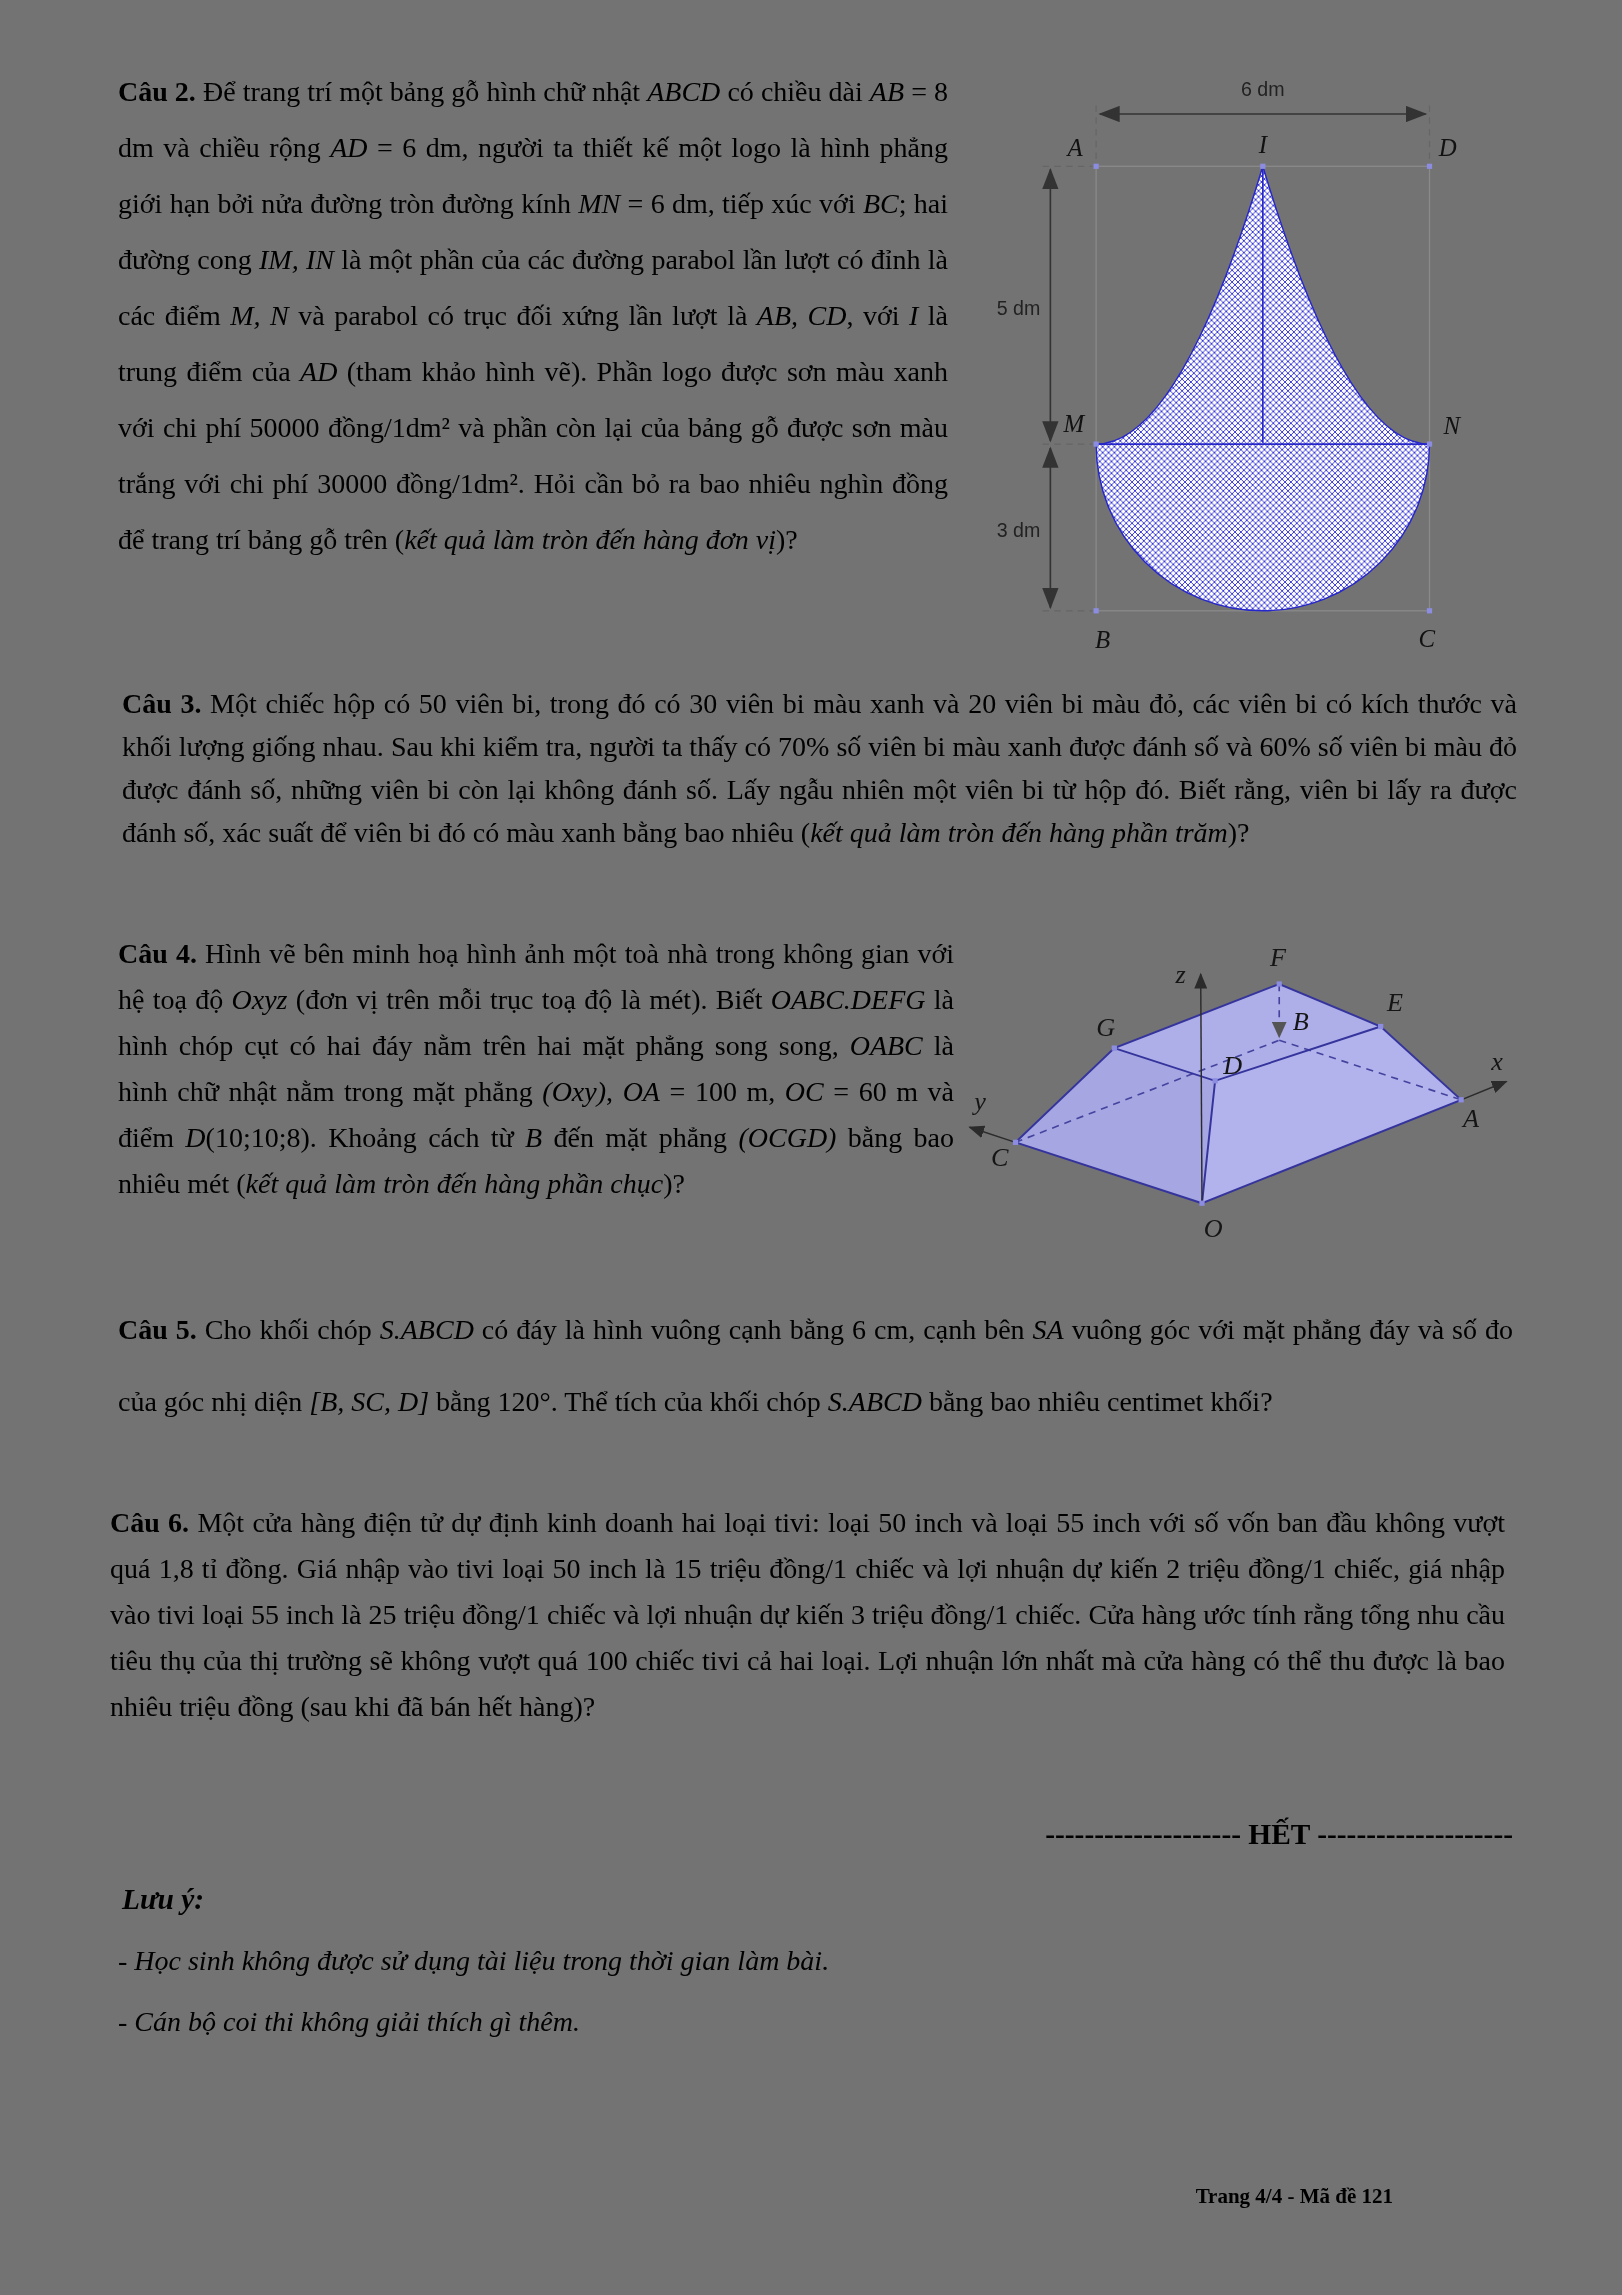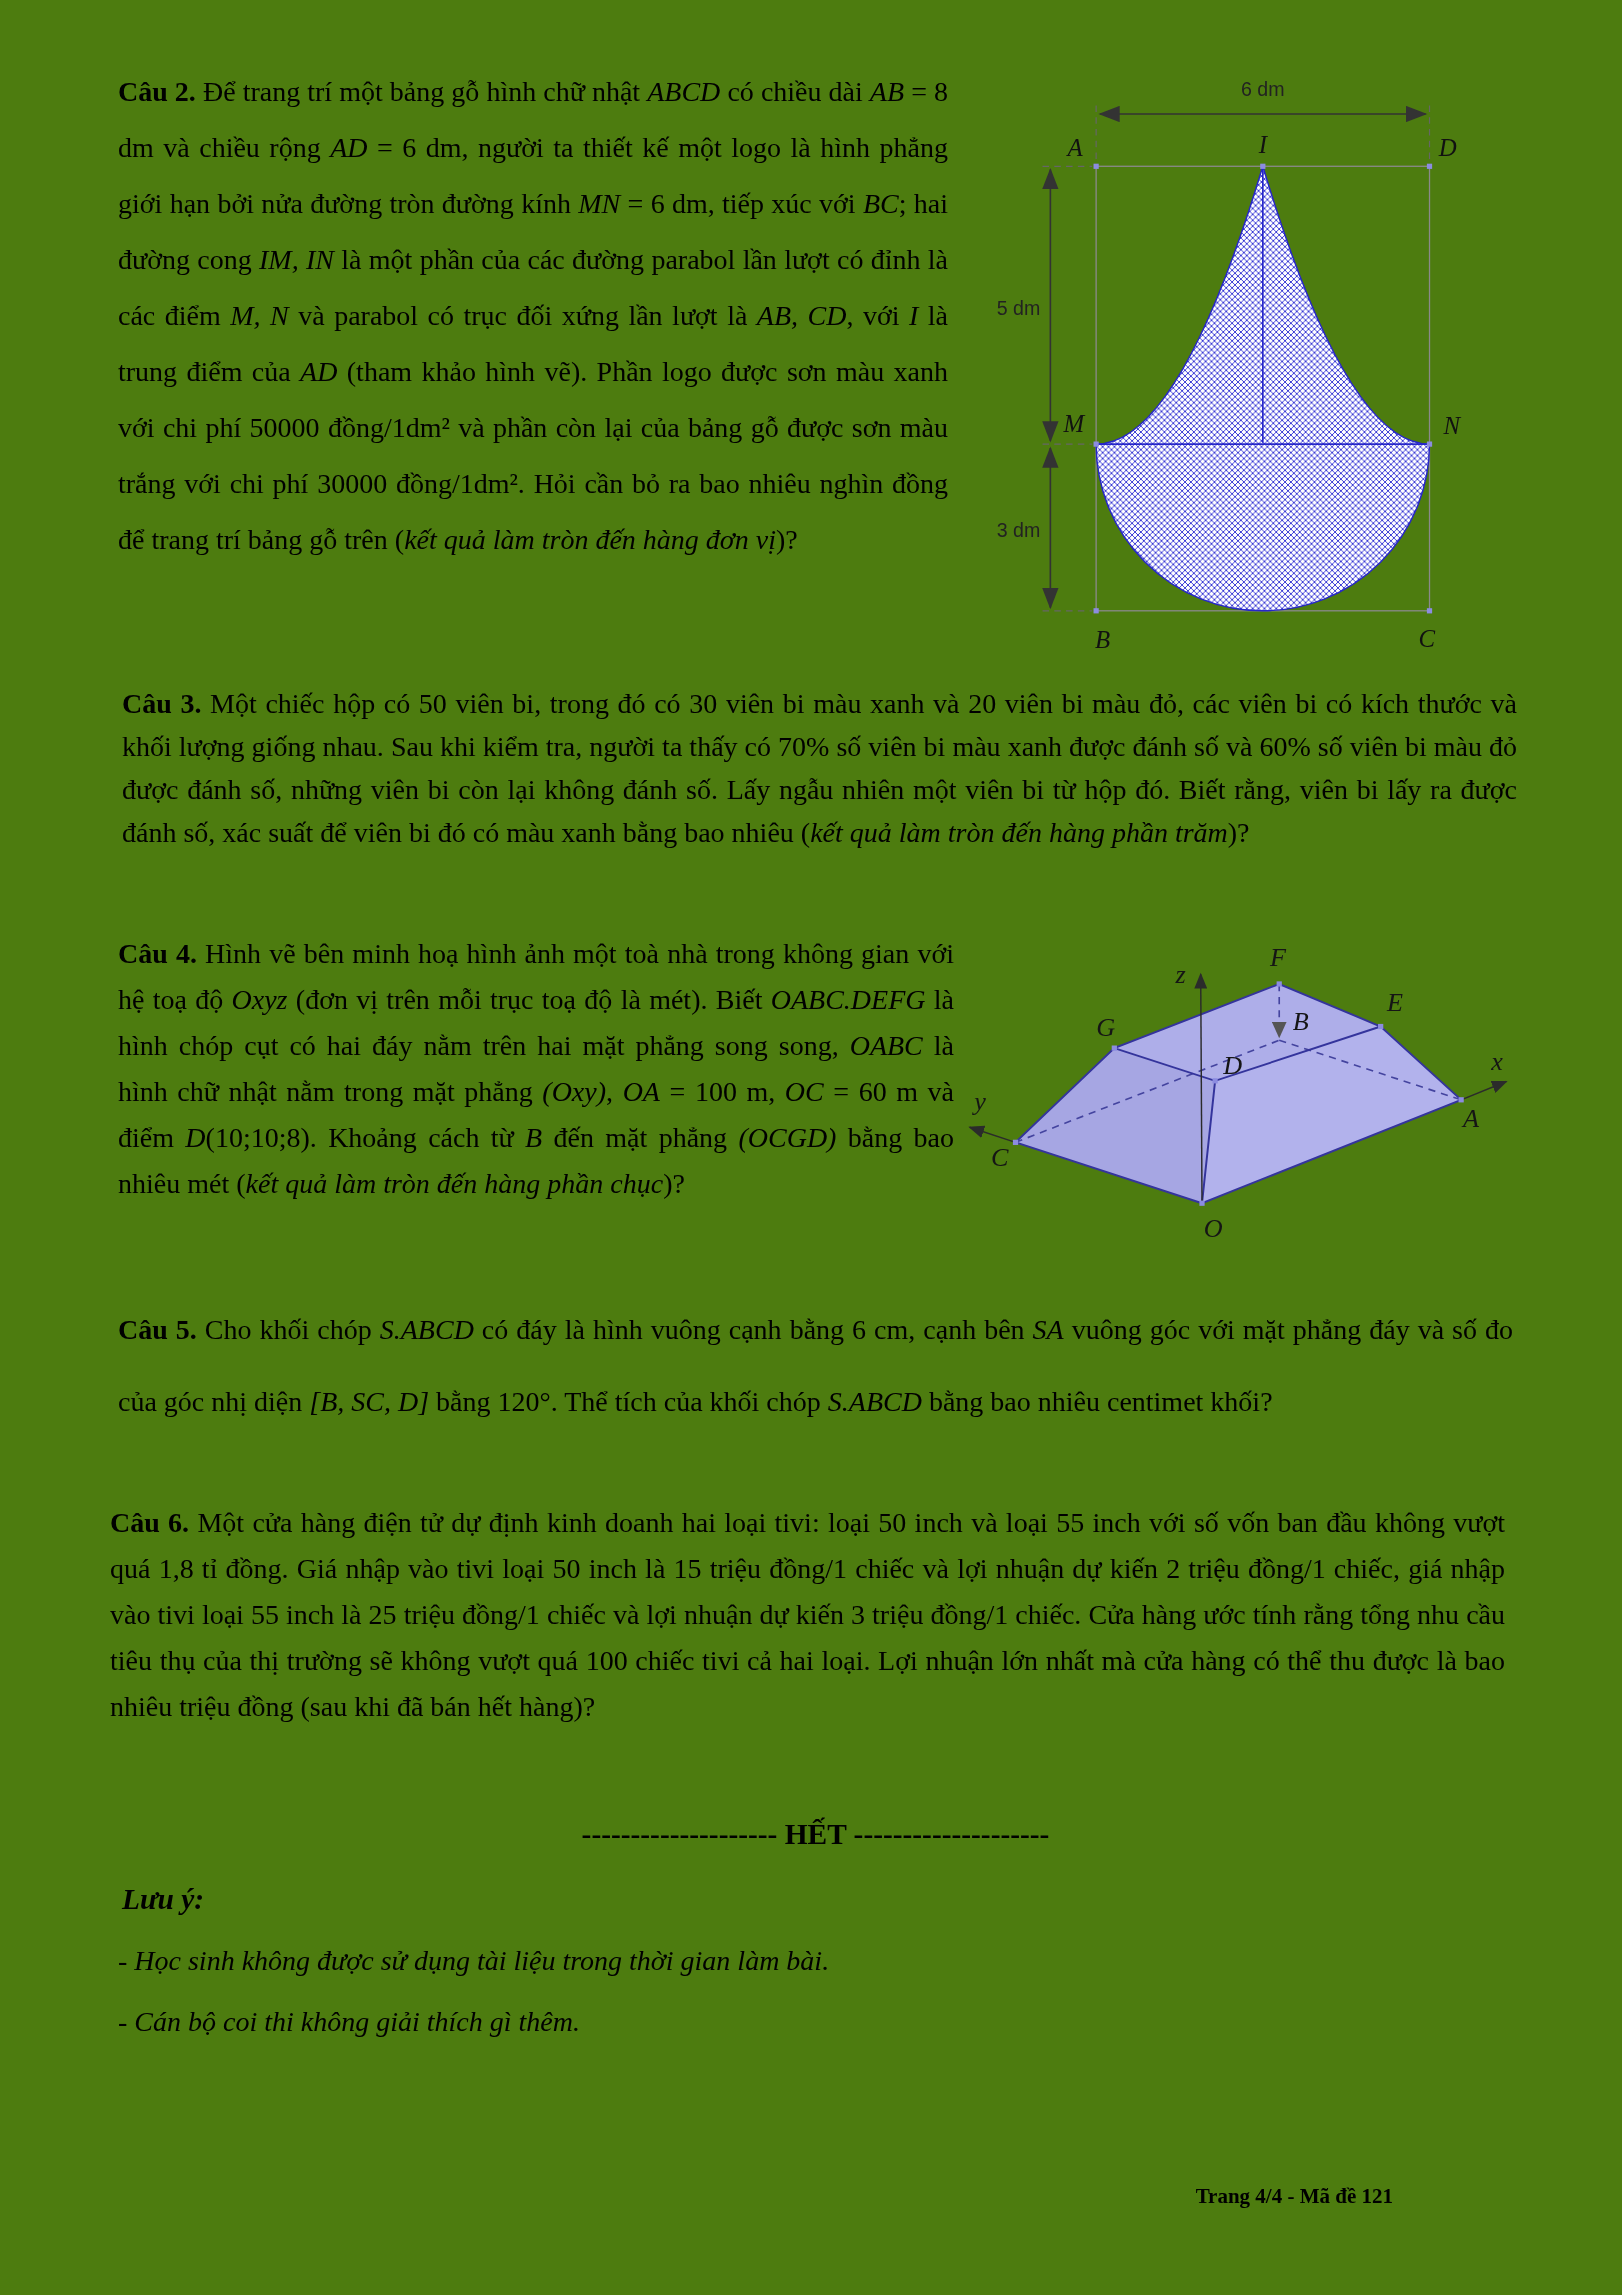--- a/index.html
+++ b/index.html
@@ -1,29 +1,29 @@
 <!DOCTYPE html>
 <html style="font-size:10.5px"><head>
 <meta charset="utf-8">
 <style>
   html,body{margin:0;padding:0;background:#e8e8e8;}
-  #page{position:relative;width:1623px;height:2295px;background:#4d7c0f;
+  #page{position:relative;width:1623px;height:2295px;background:#737373;
         font-family:"Liberation Serif",serif;color:#000;overflow:hidden;}
   .q{position:absolute;text-align:justify;font-size:28px;}
   .q p{margin:0;}
   .b{font-weight:bold;}
   .i{font-style:italic;}
   #q2text{left:118px;top:64px;width:830px;line-height:56px;}
   #q3{left:122px;top:682px;width:1395px;line-height:43px;}
   #q4text{left:118px;top:931px;width:836px;line-height:46px;}
   #q5{left:118px;top:1294px;width:1395px;line-height:72px;}
   #q6{left:104px;top:1500px;width:1395px;line-height:46px;margin-left:6px;}
   #fig1{position:absolute;left:985px;top:58px;width:487px;height:599px;}
   #fig2{position:absolute;left:942px;top:912px;width:681px;height:373px;}
-  #divider{position:absolute;left:118px;top:1818px;width:1395px;text-align:center;
+  #divider{position:absolute;left:118px;top:1818px;width:1395px;text-align:right;
            font-weight:bold;font-size:29.4px;}
   #notes{position:absolute;left:118px;top:1879px;width:1400px;font-size:28px;}
   #notes .title{font-weight:bold;font-style:italic;font-size:29.4px;margin:4px;}
   #notes p.item{font-style:italic;margin:29px 0 0 0;}
   #pagefooter{position:absolute;top:2184px;right:230px;font-size:21px;font-weight:bold;}
   
   .figlabel{font-family:"Liberation Serif",serif;font-style:italic;font-size:38px;fill:#111;}
   .figlabel2{font-family:"Liberation Serif",serif;font-style:italic;font-size:40px;fill:#151515;}
   .dimlabel{font-family:"Liberation Sans",sans-serif;font-size:30px;fill:#222;}
   .rectline{stroke:#8a8a8a;stroke-width:2;fill:none;}

